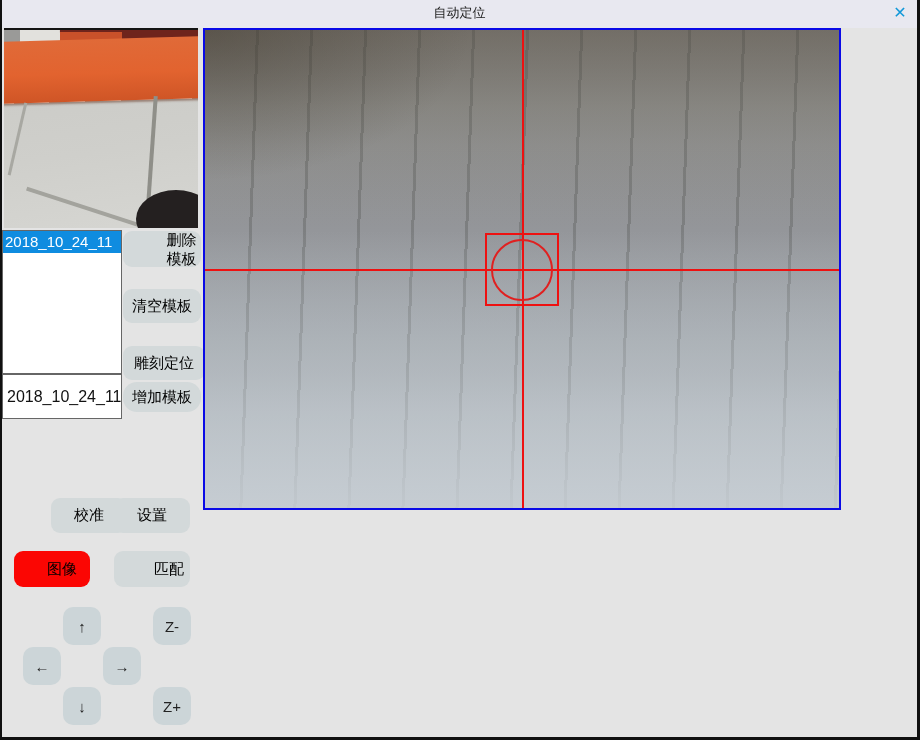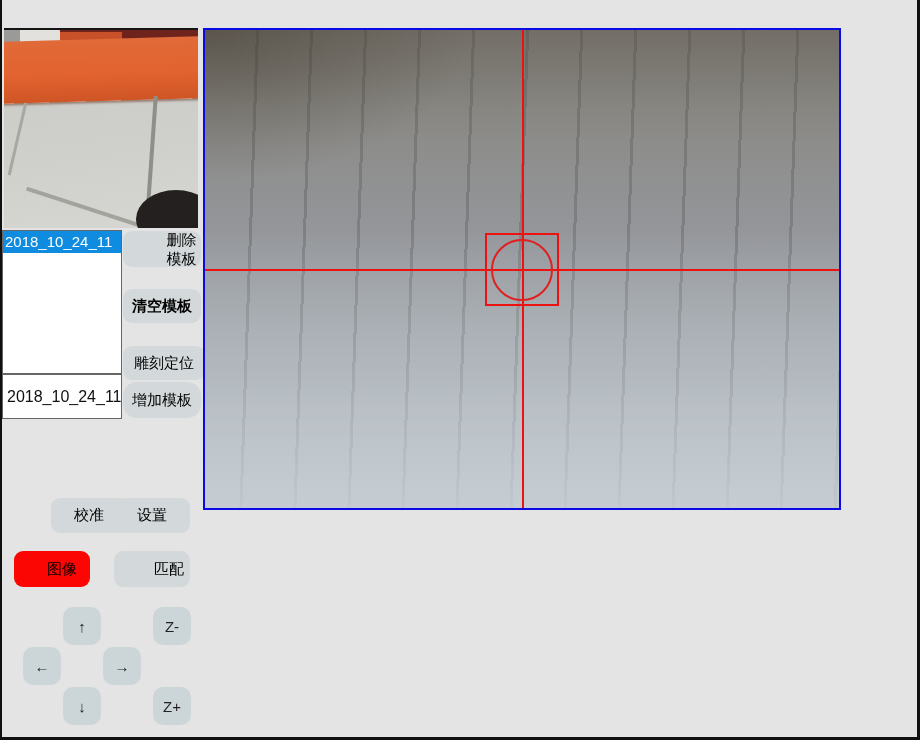--- a/index.html
+++ b/index.html
@@ -62,23 +62,23 @@
     font-family:"Liberation Sans","DejaVu Sans",sans-serif; color:#111; outline:none;
   }
 
   
   .btn {
     position:absolute; background:#d3d9da; border:none; border-radius:9px;
     font-size:15px; color:#000; cursor:pointer; text-align:center;
     font-family:"Liberation Sans","DejaVu Sans",sans-serif;
   }
   .b-del  { left:121px; top:231px; width:78px; height:36px;padding-left:39px; }
-  .b-clr  { left:121px; top:289px; width:78px; height:34px;font-weight:bold; }
+  .b-clr  { left:121px; top:289px; width:78px; height:34px; }
   .b-eng  { left:121px; top:346px; width:82px; height:34px; }
-  .b-add  { left:121px; top:382px; width:78px; height:36px;border-radius:14px; }
+  .b-add  { left:121px; top:382px; width:78px; height:30px;border-radius:14px; }
   .b-cut  { left:12px;  top:442px; width:176px; height:35px; }
   .b-cal  { left:12px;  top:498px; width:76px; height:35px;margin-left:37px; }
   .b-set  { left:112px; top:498px; width:76px; height:35px; }
   .b-img  { left:12px;  top:551px; width:76px; height:36px; background:#fb0603;padding-left:20px; }
   .b-mat  { left:112px; top:551px; width:76px; height:36px;padding-left:34px; }
 
   .jog {
     position:absolute; width:38px; height:38px; background:#ccd5d8;
     border:none; border-radius:10px; font-size:15px; color:#222; cursor:pointer;
   }
@@ -111,20 +111,24 @@
   .cross-v { position:absolute; left:317px; top:0; width:2px; height:100%; background:#ee1111; }
   .cross-h { position:absolute; top:239px; left:0; height:2px; width:100%; background:#ee1111; }
   .roi-square { position:absolute; left:280px; top:203px; width:74px; height:73px; border:2px solid #ee1111; }
   .roi-circle { position:absolute; left:286px; top:209px; width:62px; height:62px; border:2px solid #e02020; border-radius:50%; }
 </style>
 </head>
 <body>
 
 <div id="window">
 
+  <div class="titlebar">
+    <div class="title">自动定位</div>
+    <div class="close-btn">✕</div>
+  </div>
 
   <div class="thumb">
     <div class="th-gray-tl"></div>
     <div class="th-white-tl"></div>
     <div class="th-dark-strip"></div>
     <div class="th-orange-tab"></div>
     <div class="th-orange"></div>
     <div class="th-grout-v"></div>
     <div class="th-grout-d"></div>
     <div class="th-grout-l"></div>

